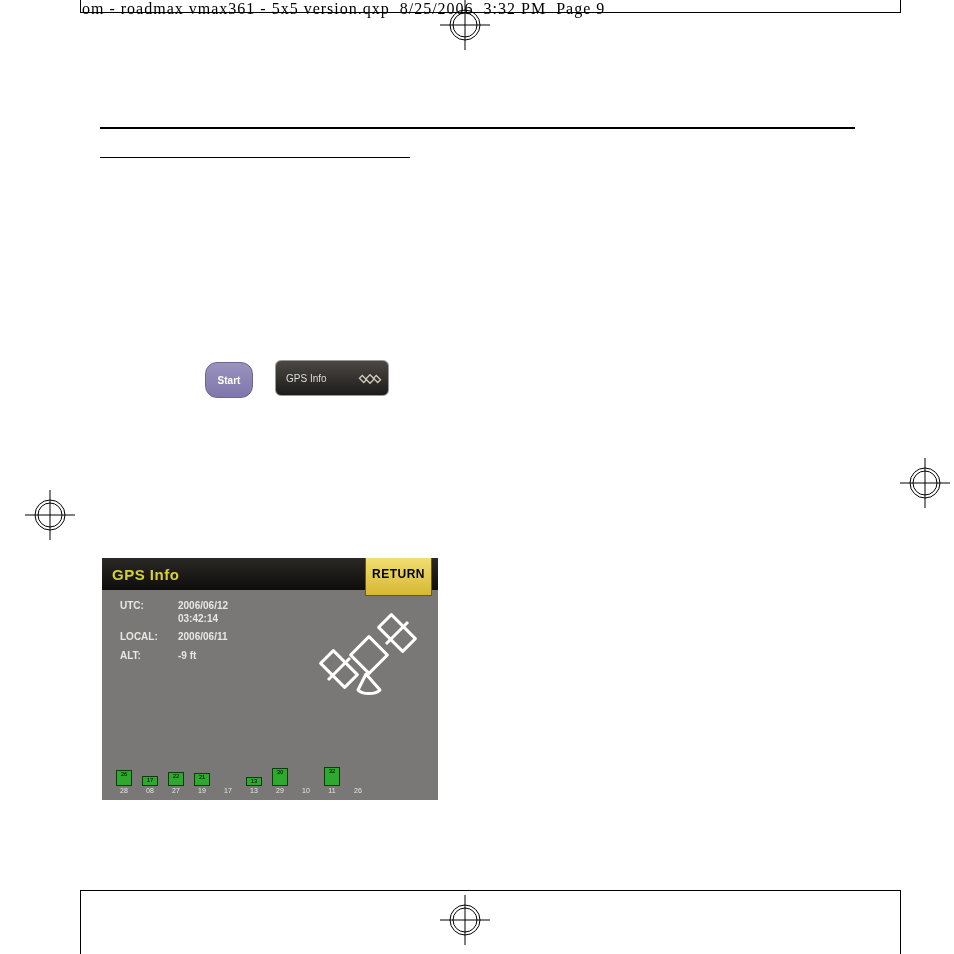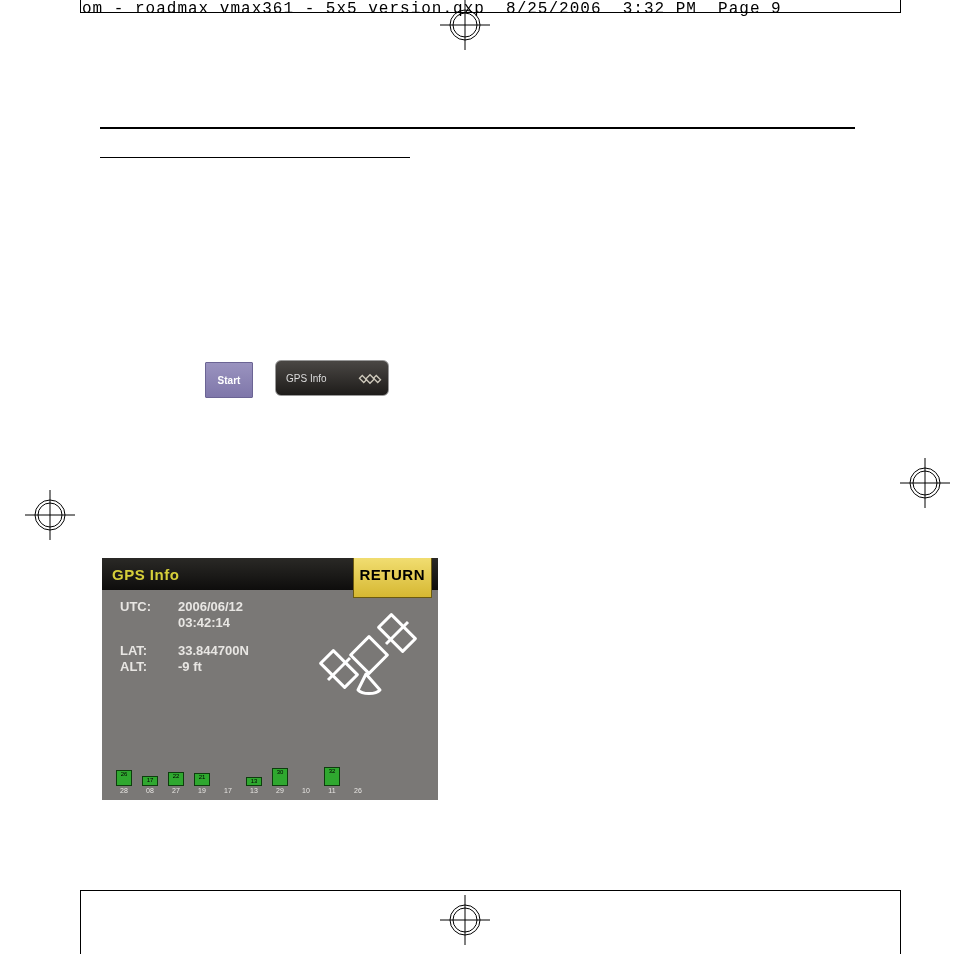--- a/index.html
+++ b/index.html
@@ -15,21 +15,21 @@
   .crop-line-top { position:absolute; top:12px; left:80px; right:53px; border-top:1px solid #000; }
   .crop-line-bottom { position:absolute; top:890px; left:80px; right:53px; border-top:1px solid #000; }
   .crop-tick-tl { position:absolute; top:0; left:80px; width:0; height:12px; border-left:1px solid #000;}
   .crop-tick-tr { position:absolute; top:0; right:53px; width:0; height:12px; border-left:1px solid #000;}
   .crop-tick-bl { position:absolute; top:890px; left:80px; width:0; height:64px; border-left:1px solid #000;}
   .crop-tick-br { position:absolute; top:890px; right:53px; width:0; height:64px; border-left:1px solid #000;}
 
   .header-line {
     position:absolute;
     top:0; left:82px;
-    font-family: Liberation Mono, monospace;
+    font-family: Liberation Serif, serif;
     font-size:16px;
     letter-spacing:1px;
     color:#000;
     white-space:pre;
   }
 
   .regmark-top { position:absolute; top:0px; left:440px; }
   .regmark-bottom { position:absolute; top:895px; left:440px; }
   .regmark-left { position:absolute; top:490px; left:25px; }
   .regmark-right { position:absolute; top:458px; left:900px; }
@@ -38,21 +38,21 @@
   .rule1 { position:absolute; top:127px; left:100px; width:755px; border-top:2px solid #000;}
   .rule2 { position:absolute; top:157px; left:100px; width:310px; border-top:1px solid #000;}
 
   .start-btn {
     position:absolute; top:362px; left:205px;
     width:46px; height:34px;
     background:linear-gradient(#9a93bf,#7f77aa);
     border:1px solid #6b6494;
     display:flex; align-items:center; justify-content:center;
     color:#fff; font-size:10px; font-weight:bold;
-    border-radius:1px;
+    border-radius:12px;
   }
   .gpsinfo-btn {
     position:absolute; top:360px; left:275px;
     width:114px; height:36px;
     background:linear-gradient(#4a4744,#1e1c1a);
     border:1px solid #999;
     border-radius:6px;
     display:flex; align-items:center;
     color:#ddd; font-size:10px;
     padding-left:10px;
@@ -81,30 +81,30 @@
     font-size:15px;
     font-weight:bold;
     padding-left:4px;
     letter-spacing:0.5px;
   }
   .return-btn {
     background:linear-gradient(#f5e37a,#d6b832);
     border:1px solid #6b5a10;
     border-radius:0;
     color:#000;
-    font-size:15px;
+    font-size:12px;
     font-weight:bold;
     padding:14px 6px;
     letter-spacing:0.5px;
   }
   .gps-body {
     position:relative;
     padding:10px 12px 0 18px;
     color:#e8e6e3;
-    font-size:13px;
+    font-size:10px;
     font-weight:bold;
     height:165px;
     box-sizing:border-box;
   }
   .gps-row { display:flex; margin-bottom:1px; line-height:1.15;}
   .gps-label { width:58px; }
   .gps-val { }
   .gps-spacer { height:6px; }
   .sat-big { position:absolute; right:10px; top:12px; }
 
@@ -206,25 +206,25 @@
   <div class="gps-body">
     <div class="gps-row">
         <span class="gps-label">UTC:</span>
         <span class="gps-val">2006/06/12</span>
       </div>
     <div class="gps-row">
         <span class="gps-label"></span>
         <span class="gps-val">03:42:14</span>
       </div>
     <div class="gps-spacer"></div>
+    <div class="gps-row">
+        <span class="gps-label">LOCAL:</span>
+        <span class="gps-val">2006/06/11</span>
+      </div>
     <div class="gps-spacer"></div>
-    <div class="gps-row">
-        <span class="gps-label">LAT:</span>
-        <span class="gps-val">33.844700N</span>
-      </div>
     <div class="gps-row">
         <span class="gps-label">ALT:</span>
         <span class="gps-val">-9 ft</span>
       </div>
 
     <span class="sat-big">
       <svg width="120" height="110">
         <g stroke="#fff" stroke-width="3" fill="none" stroke-linejoin="round">
           <rect x="48" y="40" width="26" height="26" transform="rotate(45 61 53)"></rect>
           <rect x="14" y="58" width="34" height="18" transform="rotate(45 31 67)"></rect>

